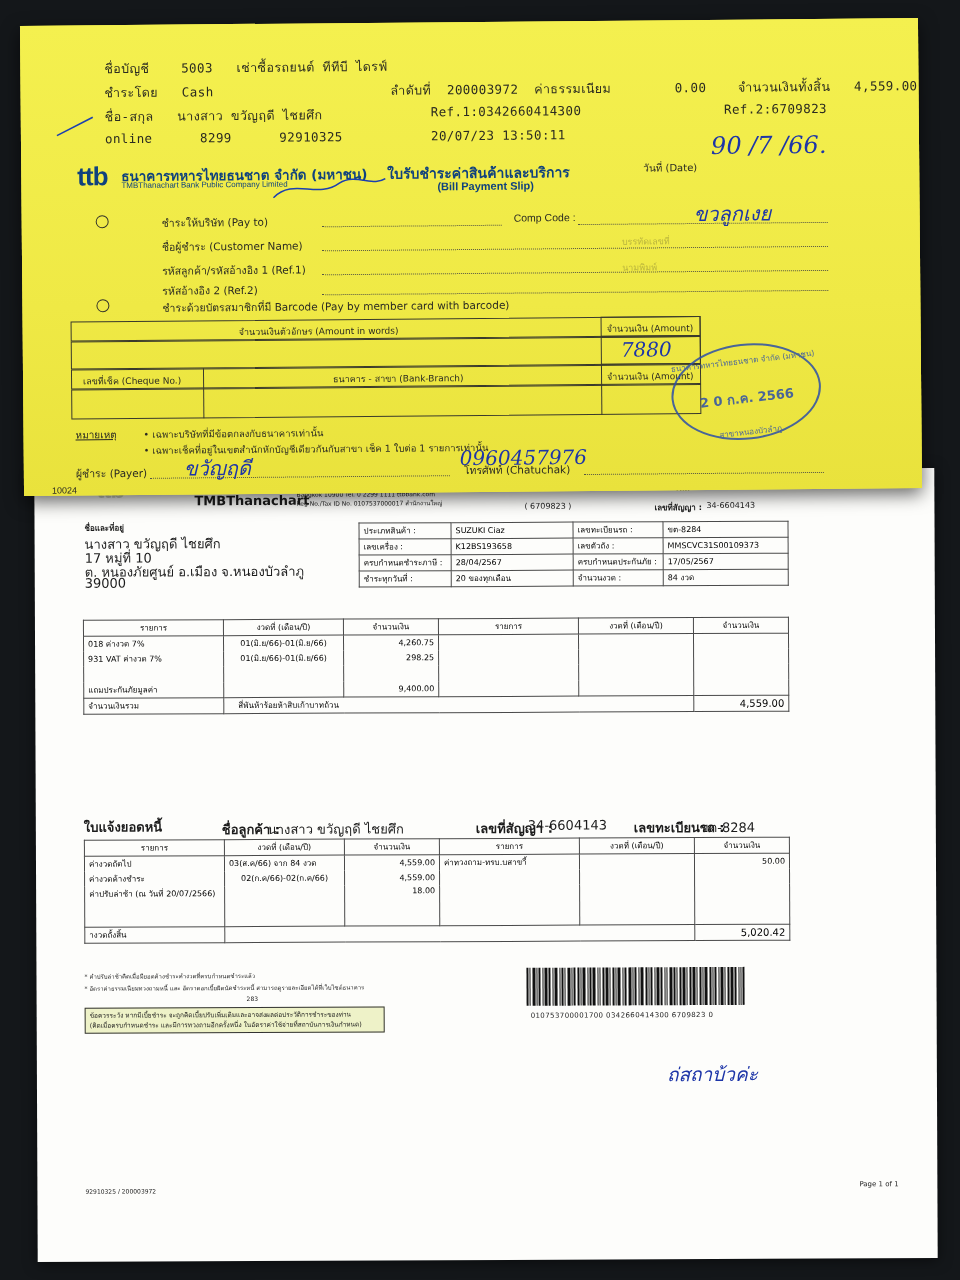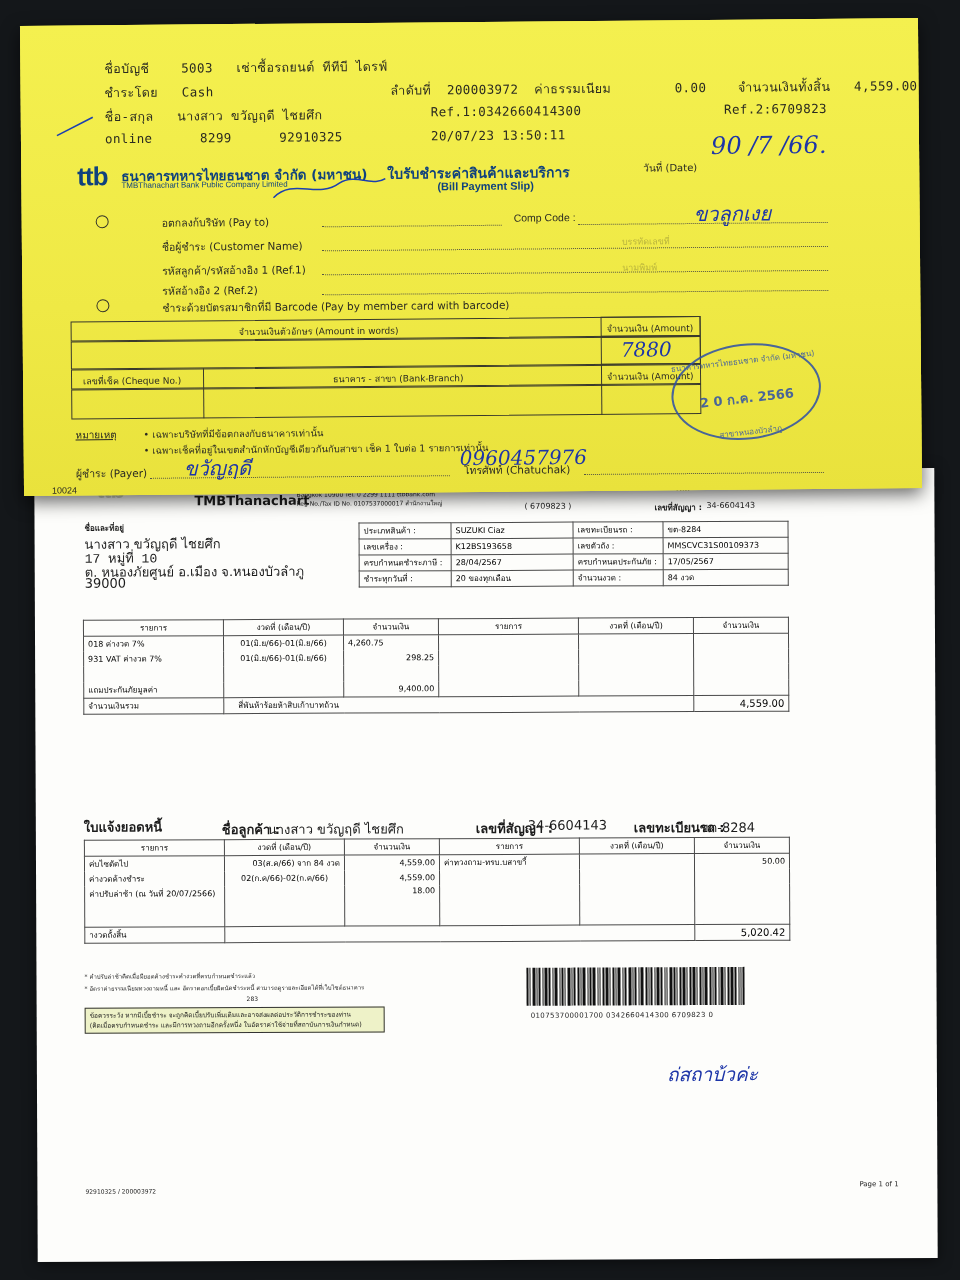--- a/index.html
+++ b/index.html
@@ -108,21 +108,21 @@
       <div class="p-txt f6" style="left:262px; top:28px;">Reg No./Tax ID No. 0107537000017 สำนักงานใหญ่</div>
 
       <div class="p-txt f8 bold" style="left:640px; top:12px;">วันที่ :</div>
       <div class="p-txt f8" style="left:672px; top:12px;">20/06/2566</div>
       <div class="p-txt f8 bold" style="left:620px; top:32px;">เลขที่สัญญา :</div>
       <div class="p-txt f8" style="left:672px; top:32px;">34-6604143</div>
       <div class="p-txt f8" style="left:490px; top:32px;">( 6709823 )</div>
 
       <div class="p-txt f8 bold" style="left:50px; top:50px;">ชื่อและที่อยู่</div>
       <div class="p-txt f9" style="left:50px; top:62px;">นางสาว ขวัญฤดี ไชยศึก</div>
-      <div class="p-txt f9" style="left:50px; top:76px;font-family:Liberation Mono, monospace;">17 หมู่ที่ 10</div>
+      <div class="p-txt f9" style="left:50px; top:76px;">17 หมู่ที่ 10</div>
       <div class="p-txt f9" style="left:50px; top:90px;">ต. หนองภัยศูนย์ อ.เมือง จ.หนองบัวลำภู</div>
       <div class="p-txt f9" style="left:50px; top:104px;">39000</div>
 
       <table class="grid f8" style="left:324px; top:52px; width:430px;">
         <tbody>
           <tr>
             <td style="width:92px;">ประเภทสินค้า :</td>
             <td style="width:122px;">SUZUKI Ciaz</td>
             <td style="width:90px;">เลขทะเบียนรถ :</td>
             <td>ขต-8284</td>
@@ -156,21 +156,21 @@
             <th style="width:95px; text-align:center;">จำนวนเงิน</th>
             <th style="width:140px; text-align:center;">รายการ</th>
             <th style="width:115px; text-align:center;">งวดที่ (เดือน/ปี)</th>
             <th style="text-align:center;">จำนวนเงิน</th>
           </tr>
         </thead>
         <tbody>
           <tr>
             <td style="border-bottom:none;margin-left:42px;">018 ค่างวด 7%</td>
             <td style="border-bottom:none; text-align:center;">01(มิ.ย/66)-01(มิ.ย/66)</td>
-            <td style="border-bottom:none; ">4,260.75</td>
+            <td style="border-bottom:none; text-align:right;">4,260.75</td>
             <td style="border-bottom:none;"></td>
             <td style="border-bottom:none;"></td>
             <td style="border-bottom:none; text-align:right;"></td>
           </tr>
           <tr>
             <td style="border-top:none;border-bottom:none;">931 VAT ค่างวด 7%</td>
             <td style="border-top:none;border-bottom:none; text-align:center;">01(มิ.ย/66)-01(มิ.ย/66)</td>
             <td style="border-top:none;border-bottom:none; text-align:right;">298.25</td>
             <td style="border-top:none;border-bottom:none;"></td>
             <td style="border-top:none;border-bottom:none;"></td>
@@ -214,22 +214,22 @@
             <th style="width:140px; text-align:center;">รายการ</th>
             <th style="width:120px; text-align:center;">งวดที่ (เดือน/ปี)</th>
             <th style="width:95px; text-align:center;">จำนวนเงิน</th>
             <th style="width:140px; text-align:center;">รายการ</th>
             <th style="width:115px; text-align:center;">งวดที่ (เดือน/ปี)</th>
             <th style="text-align:center;">จำนวนเงิน</th>
           </tr>
         </thead>
         <tbody>
           <tr>
-            <td style="border-bottom:none;">ค่บไซตัดไป</td>
-            <td style="border-bottom:none; text-align:right;">03(ส.ค/66) จาก 84 งวด</td>
+            <td style="border-bottom:none;">ค่างวดถัดไป</td>
+            <td style="border-bottom:none; text-align:left;">03(ส.ค/66) จาก 84 งวด</td>
             <td style="border-bottom:none; text-align:right;">4,559.00</td>
             <td style="border-bottom:none;">ค่าทวงถาม-ทรบ.บสาขาี้</td>
             <td style="border-bottom:none;"></td>
             <td style="border-bottom:none; text-align:right;">50.00</td>
           </tr>
           <tr>
             <td style="border-top:none;border-bottom:none;">ค่างวดค้างชำระ</td>
             <td style="border-top:none;border-bottom:none; text-align:center;">02(ก.ค/66)-02(ก.ค/66)</td>
             <td style="border-top:none;border-bottom:none; text-align:right;">4,559.00</td>
             <td style="border-top:none;border-bottom:none;"></td>
@@ -437,21 +437,21 @@
     <svg style="position:absolute; left:248px; top:150px;" width="120" height="30">
       <path d="M4,24 C24,4 48,26 70,10 C86,0 104,14 116,6" stroke="#1b3fb0" stroke-width="1.5" fill="none"></path>
     </svg>
 
     <div class="thai" style="position:absolute; left:622px; top:140px; font-size:10px; color:#2a2a22;">วันที่ (Date)</div>
     <div class="hand" style="position:absolute; left:690px; top:112px; font-size:24px;">90 /7 /66.</div>
     <div class="hand" style="position:absolute; left:672px; top:178px; font-size:20px;">ขวลูกเงย</div>
 
     <div class="circle" style="position:absolute; left:74px; top:190px;"></div>
 
-    <div class="thai lbl" style="position:absolute; left:140px; top:190px;">อตกลงก้บริษัท (Pay to)</div>
+    <div class="thai lbl" style="position:absolute; left:140px; top:190px;">ชำระให้บริษัท (Pay to)</div>
     <div class="dotline" style="position:absolute; left:300px; top:203px; width:180px;"></div>
     <div class="lbl" style="position:absolute; left:492px; top:190px;">Comp Code :</div>
     <div class="dotline" style="position:absolute; left:556px; top:203px; width:250px;"></div>
 
     <div class="thai lbl" style="position:absolute; left:140px; top:214px;">ชื่อผู้ชำระ (Customer Name)</div>
     <div class="dotline" style="position:absolute; left:300px; top:227px; width:506px;"></div>
 
     <div class="thai lbl" style="position:absolute; left:140px; top:238px;">รหัสลูกค้า/รหัสอ้างอิง 1 (Ref.1)</div>
     <div class="dotline" style="position:absolute; left:300px; top:251px; width:506px;"></div>
 

